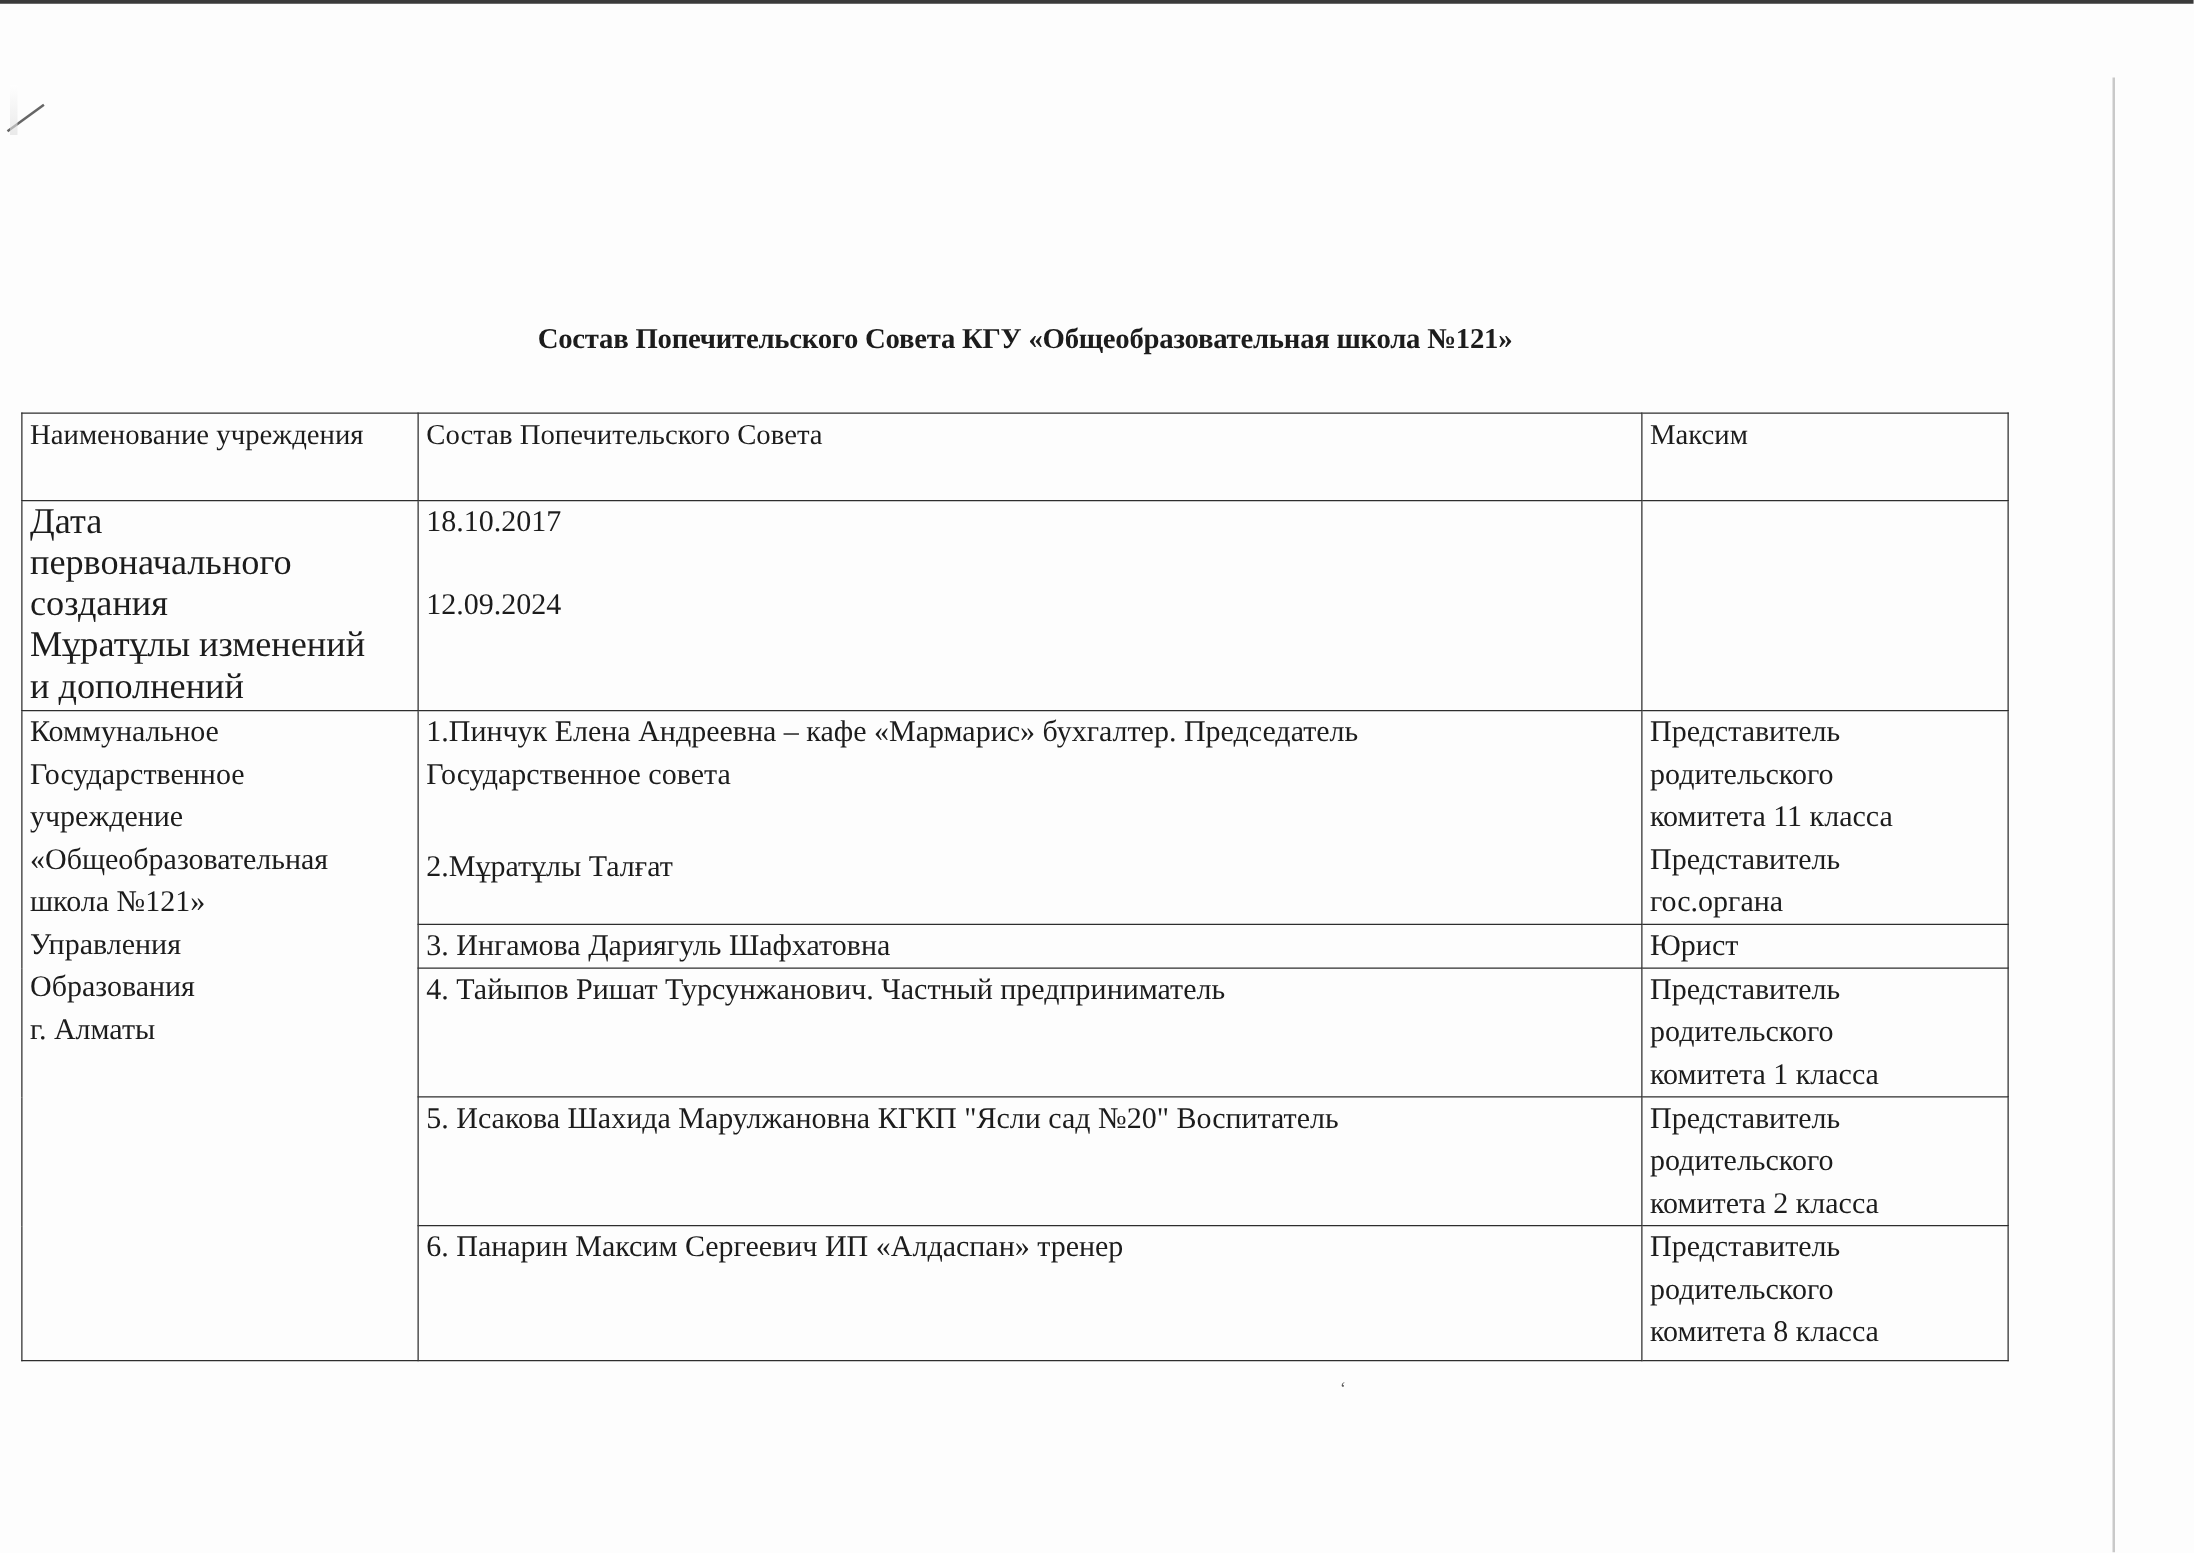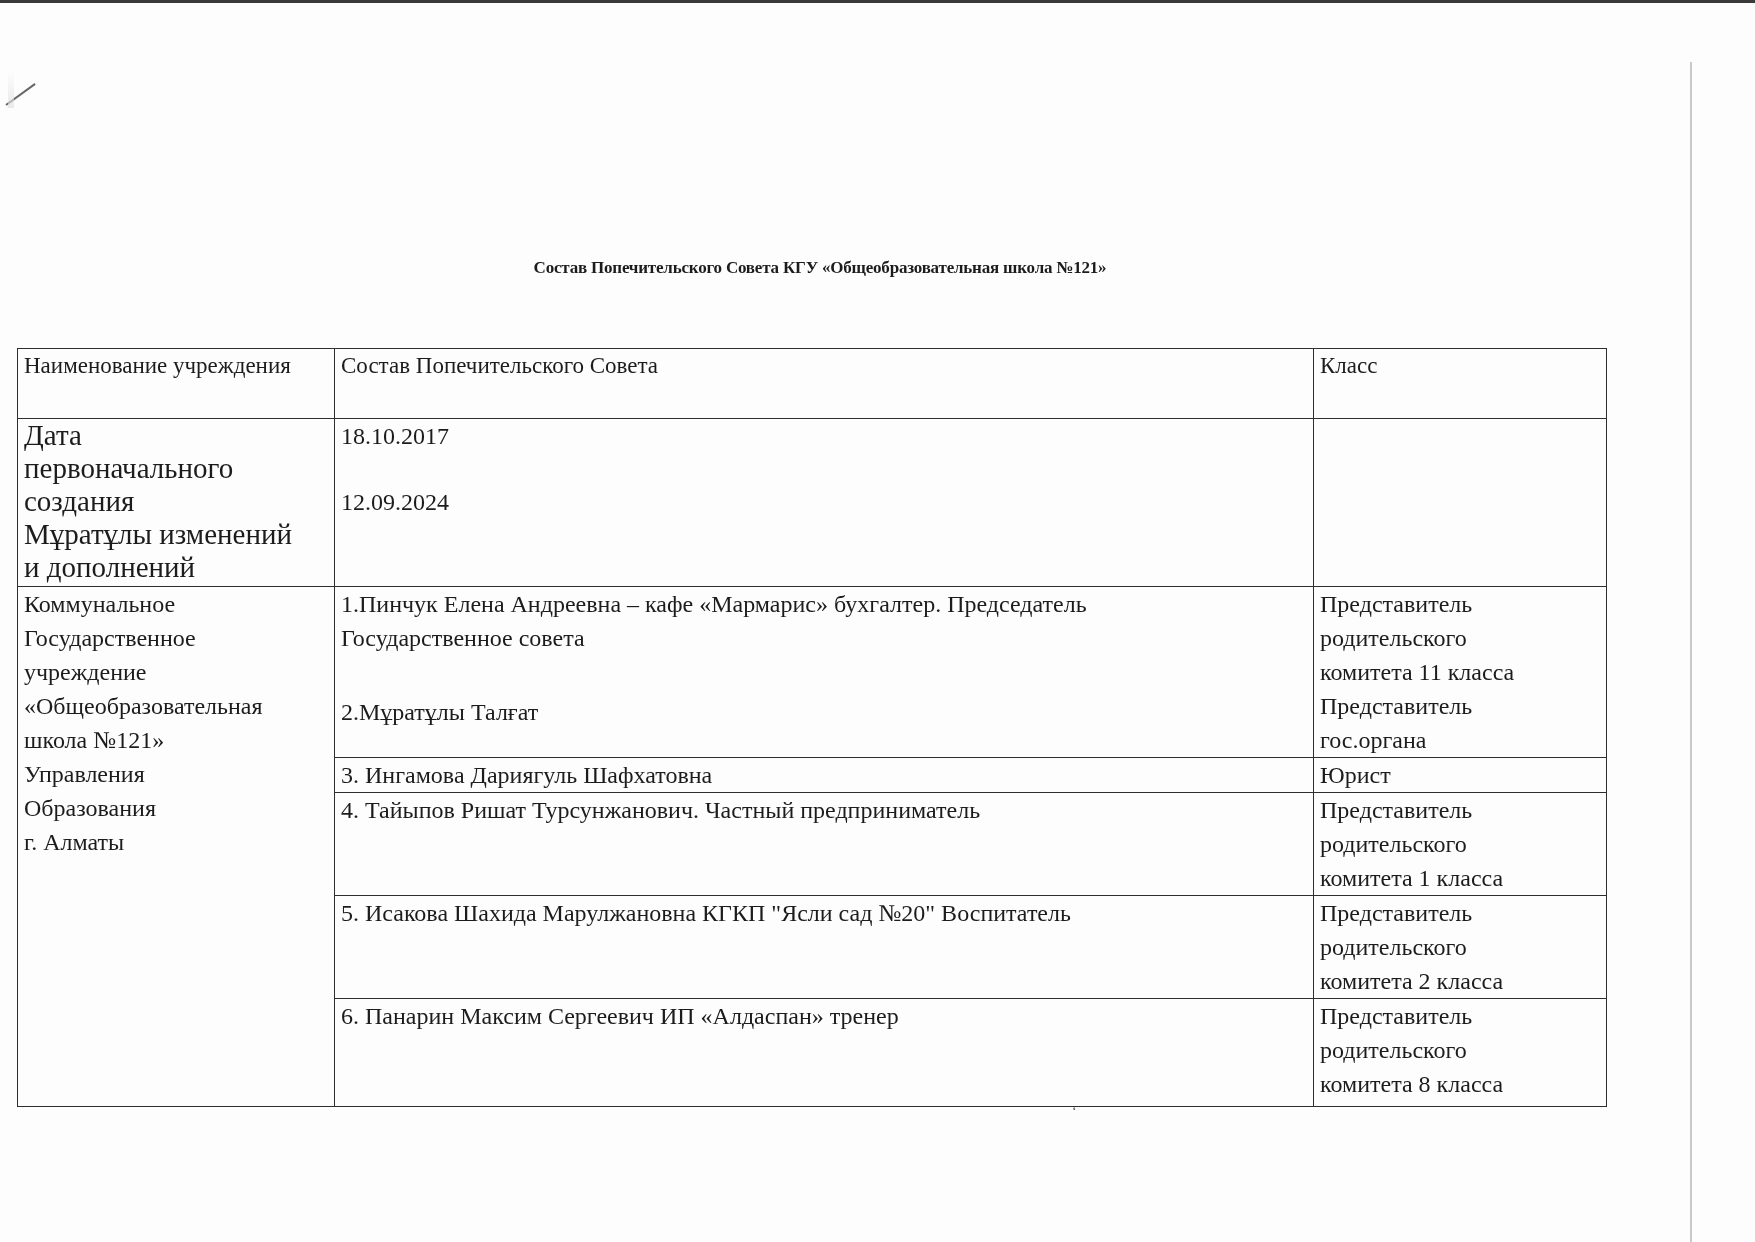--- a/index.html
+++ b/index.html
@@ -9,26 +9,26 @@
     font-family: "Liberation Serif", "DejaVu Serif", serif;
     color: #1c1c1c;
   }
   .top-rule { position: absolute; left: 0; top: 0; width: 1755px; height: 3px; background: #3a3a3a; }
   .page-edge { position: absolute; left: 1690px; top: 62px; width: 2px; height: 1180px; background: #c9c9c9; }
   .stray-mark { position: absolute; left: 6px; top: 104px; width: 36px; height: 2px; background: #666; transform: rotate(-36deg); transform-origin: left center; }
   .stray-mark2 { position: absolute; left: 8px; top: 68px; width: 6px; height: 40px; background: linear-gradient(#fff, #ddd); opacity: .6; }
   .speck { position: absolute; left: 1072px; top: 1104px; font-size: 14px; color: #555; }
   .doc-title {
     position: absolute; left: 0; width: 1640px; top: 258px; text-align: center;
-    font-size: 17px; font-weight: bold; letter-spacing: -0.2px; font-family: Liberation Serif, serif;
+    font-size: 23px; font-weight: bold; letter-spacing: -0.2px; font-family: Liberation Serif, serif;
   }
   table.council {
     position: absolute; left: 17px; top: 330px; width: 1589px;
     border-collapse: collapse; table-layout: fixed;
-    font-size: 24px; line-height: 34px; margin-top: 18px;
+    font-size: 24px; line-height: 34px;
   }
   table.council td, table.council th {
     border: 1.5px solid #2e2e2e; vertical-align: top; padding: 0 6px 0 6px;
     text-align: left; font-weight: normal;
   }
   col.c1 { width: 317px; } col.c2 { width: 979px; } col.c3 { width: 293px; }
   th.h1 { font-weight: bold; text-align: center; font-size: 23px; line-height: 33px; padding-top: 6px; }
   th.h2 { font-weight: bold; text-align: center; font-size: 23px; padding-top: 2px; }
   th.h3 { font-weight: bold; font-size: 23px; padding-top: 2px; padding-left: 10px; }
   tr.head { height: 70px; }
@@ -60,21 +60,21 @@
 <table class="council">
   <colgroup>
       <col class="c1">
       <col class="c2">
       <col class="c3">
     </colgroup>
   <tbody>
       <tr class="head">
     <th class="h1">Наименование учреждения</th>
     <th class="h2">Состав Попечительского Совета</th>
-    <th class="h3">Класс</th>
+    <th class="h3">Максим</th>
   </tr>
   <tr class="dates">
     <td class="date-label">
       <span class="member">Дата</span>
       <span class="member">первоначального</span>
       <span class="member">создания</span>
       <span class="member">Мұратұлы изменений</span>
       <span class="member">и дополнений</span>
     </td>
     <td>

